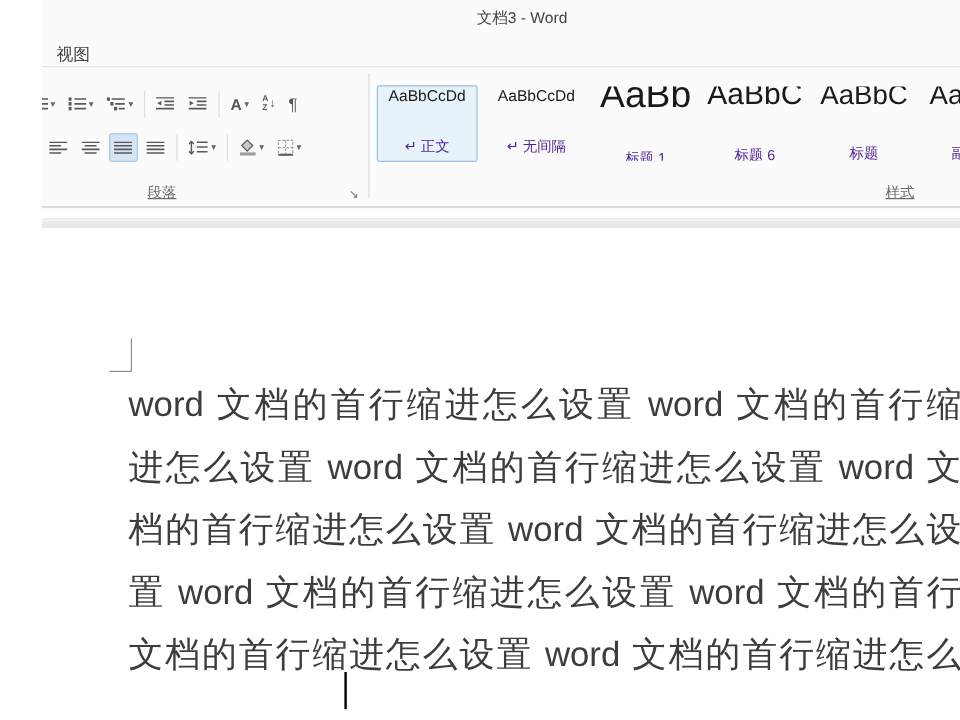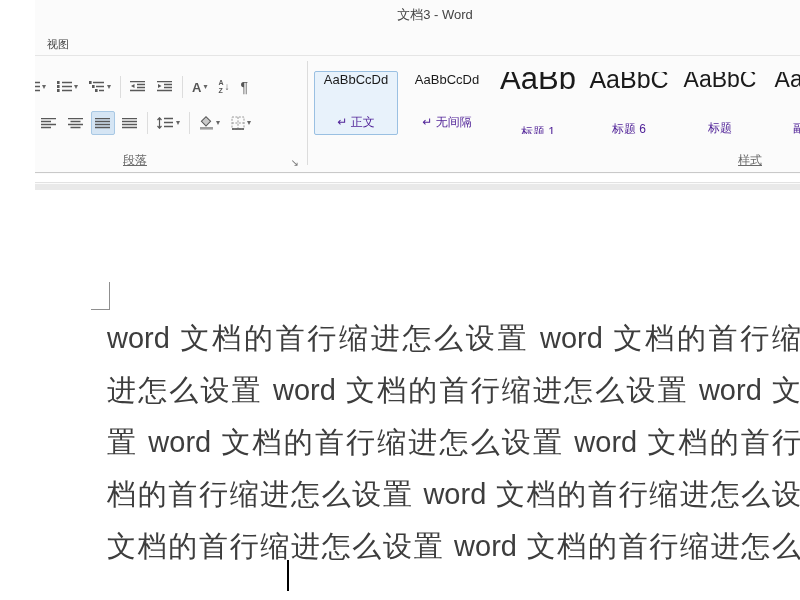--- a/index.html
+++ b/index.html
@@ -9,21 +9,21 @@
 
   
   .titlebar { position:absolute; left:0; top:0; width:800px; height:30px;
               display:flex; align-items:center; justify-content:center;
               background:#fbfbfb; }
   .titlebar span { font-size:13px; color:#444; }
 
   
   .tabrow { position:absolute; left:0; top:30px; width:800px; height:26px;
             background:#fbfbfb; border-bottom:1px solid #e5e5e5; }
-  .tab { position:absolute; left:6px; top:5px; font-size:11px; color:#444; padding:2px 6px; }
+  .tab { position:absolute; left:6px; top:5px; font-size:14px; color:#444; padding:2px 6px; }
 
   
   .ribbon { position:absolute; left:0; top:57px; width:800px; height:116px;
             background:#fbfbfb; border-bottom:1px solid #c9c9c9; }
   .glabel { position:absolute; bottom:3px; font-size:12px; color:#6a6a6a;text-decoration:underline; }
   .vsep { position:absolute; top:4px; width:1px; height:104px; background:#dcdcdc; }
 
   
   .pgroup { position:absolute; left:0; top:0; width:272px; height:115px; }
   .prow { position:absolute; display:flex; align-items:center; gap:3px; }
@@ -261,21 +261,21 @@
   </div>
 
   <div class="rulerstrip"></div>
 
   <div class="docarea">
     <div class="page">
       <div class="cropmark"></div>
       <div class="doctext">
         <div class="dline">word 文档的首行缩进怎么设置 word 文档的首行缩</div>
         <div class="dline">进怎么设置 word 文档的首行缩进怎么设置 word 文</div>
+        <div class="dline">档的首行缩进怎么设置 word 文档的首行缩进怎么设</div>
         <div class="dline">置 word 文档的首行缩进怎么设置 word 文档的首行</div>
-        <div class="dline">档的首行缩进怎么设置 word 文档的首行缩进怎么设</div>
         <div class="dline">文档的首行缩进怎么设置 word 文档的首行缩进怎么</div>
       </div>
       <div class="caret"></div>
     </div>
   </div>
 
 </div>
 
 </body></html>

